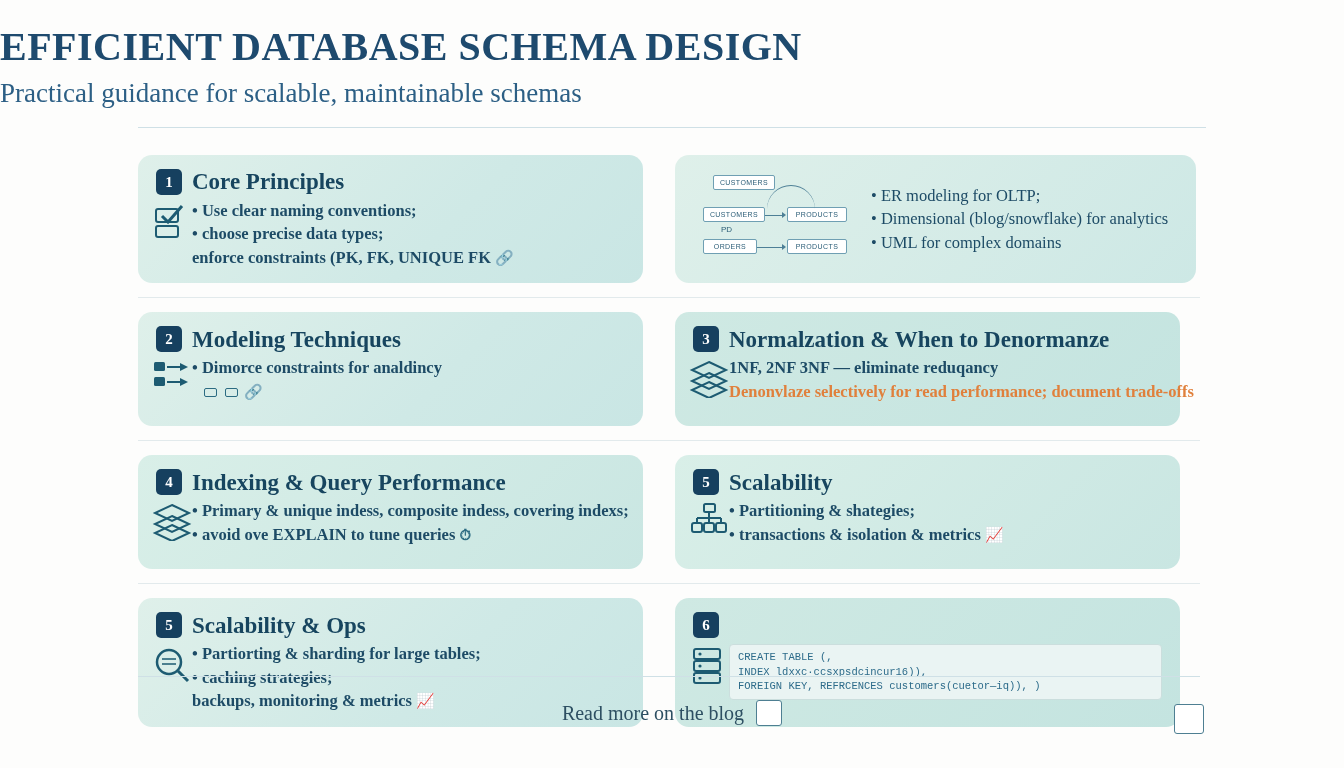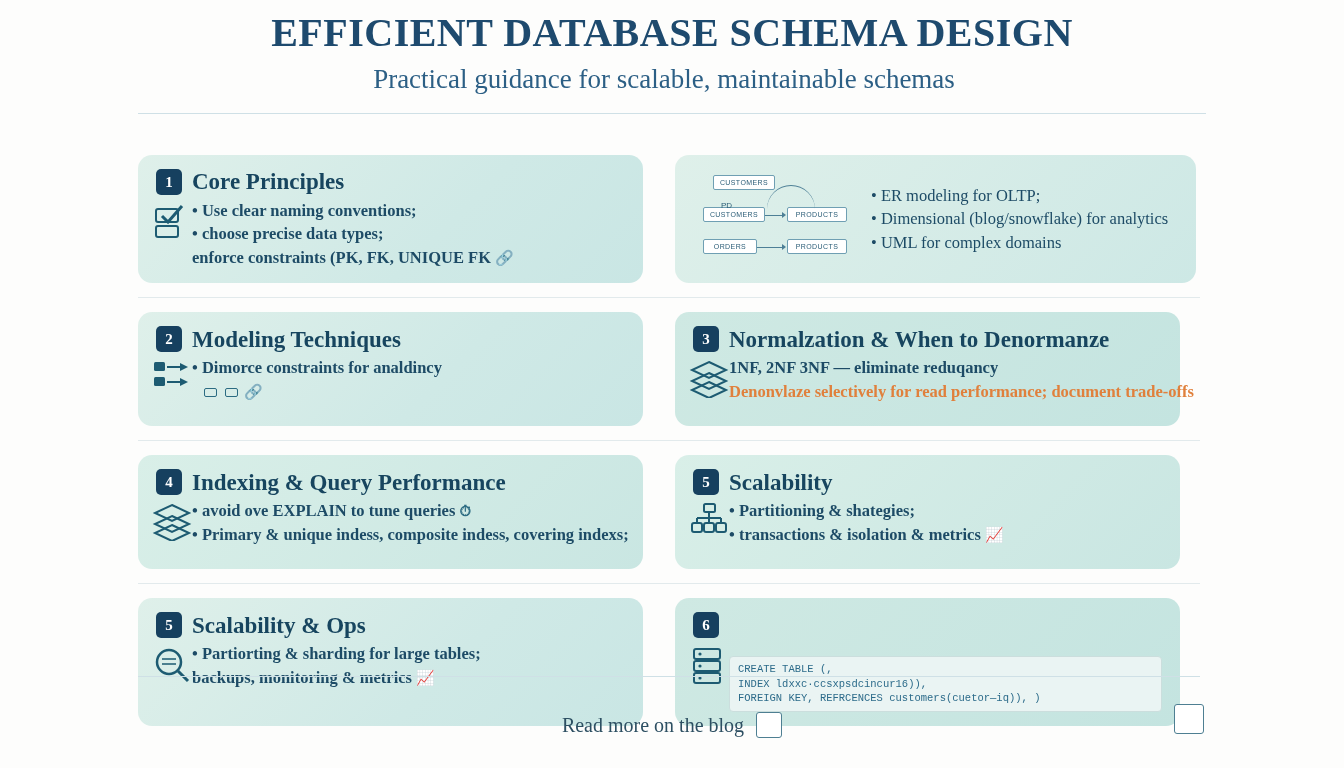--- a/index.html
+++ b/index.html
@@ -14,22 +14,21 @@
   }
   .page {
     position: absolute;
     left: 0; top: 0;
     width: 1344px; height: 768px;
     padding: 0;
   }
 
   
   .header {
-    text-align: center;
-    padding-top: 8px;
+    padding-top: 22px;
   }
   .title {
     font-family: "Liberation Serif", serif;
     font-size: 40px;
     font-weight: bold;
     letter-spacing: 0.5px;
     color: #1e4a6e;
     margin: 0;
     line-height: 1.25;
   }
@@ -185,21 +184,21 @@
     border-bottom: none;
     border-left: none;
     border-right: none;
     border-radius: 50% 50% 0 0 / 100% 100% 0 0;
   }
   .er-bullets { flex: 1 1 auto; }
   .er-bullets .bullet { font-size: 16.5px; }
 
   
   .code-block {
-    margin-top: 18px;
+    margin-top: 6px;
     margin-left: 36px;
     background: #eaf4f3;
     border: 1px solid #cbdedd;
     border-radius: 4px;
     padding: 5px 8px;
     font-family: "Liberation Mono", monospace;
     font-size: 10.5px;
     line-height: 1.38;
     color: #2c6b8a;
     white-space: nowrap;
@@ -221,21 +220,20 @@
     width: 1344px;
     text-align: center;
     font-family: "Liberation Serif", serif;
     font-size: 20px;
     color: #2d4f62;
   }
   .footer-row {
     display: inline-flex;
     align-items: center;
     gap: 12px;
-    margin-top: 12px;
   }
   .sq {
     width: 26px; height: 26px;
     border: 1.5px solid #4e7f92;
     border-radius: 3px;
     background: #ffffff;
     display: inline-block;
   }
   .sq-right {
     position: absolute;
@@ -295,21 +293,21 @@
         </div>
       </div>
 
       <div class="er-card">
         <div class="er-diagram">
           <div class="er-box" style="left:24px; top:2px; width:62px;">CUSTOMERS</div>
           <div class="er-box" style="left:14px; top:34px; width:62px;">CUSTOMERS</div>
           <div class="er-box" style="left:98px; top:34px; width:60px;">PRODUCTS</div>
           <div class="er-box" style="left:14px; top:66px; width:54px;">ORDERS</div>
           <div class="er-box" style="left:98px; top:66px; width:60px;">PRODUCTS</div>
-          <div class="er-label" style="left:0px; top:28px;padding-left:32px;">PD</div>
+          <div class="er-label" style="left:0px; top:52px;padding-left:32px;">PD</div>
           <div class="er-line" style="left:76px; top:42px; width:18px;"></div>
           <div class="er-arrow" style="left:93px; top:39px;"></div>
           <div class="er-line" style="left:68px; top:74px; width:26px;"></div>
           <div class="er-arrow" style="left:93px; top:71px;"></div>
           <div class="er-curve" style="left:78px; top:12px; width:48px; height:24px;"></div>
         </div>
         <div class="er-bullets">
           <div class="bullet">• ER modeling for OLTP;</div>
           <div class="bullet">• Dimensional (blog/snowflake) for analytics</div>
           <div class="bullet">• UML for complex domains</div>
@@ -374,25 +372,25 @@
           <div class="card-title">Indexing &amp; Query Performance</div>
         </div>
         <div class="card-icon">
           <svg width="40" height="38" viewBox="0 0 40 38">
             <polygon points="20,2 37,10 20,18 3,10" fill="none" stroke="#1d5b72" stroke-width="2"></polygon>
             <polygon points="20,13 37,21 20,29 3,21" fill="none" stroke="#1d5b72" stroke-width="2"></polygon>
             <polygon points="20,22 37,30 20,38 3,30" fill="none" stroke="#1d5b72" stroke-width="2"></polygon>
           </svg>
         </div>
         <div class="card-body">
+          <div class="bullet">• Primary &amp; unique indess, composite indess, covering indexs;</div>
           <div class="bullet">
             <span>• avoid ove EXPLAIN to tune queries</span>
             <span class="glyph">⏱</span>
           </div>
-          <div class="bullet">• Primary &amp; unique indess, composite indess, covering indexs;</div>
         </div>
       </div>
 
       <div class="card alt">
         <div class="card-head">
           <div class="badge">5</div>
           <div class="card-title">Scalability</div>
         </div>
         <div class="card-icon">
           <svg width="40" height="34" viewBox="0 0 40 34">
@@ -424,20 +422,21 @@
         </div>
         <div class="card-icon">
           <svg width="40" height="40" viewBox="0 0 40 40">
             <circle cx="17" cy="16" r="12" fill="none" stroke="#1d5b72" stroke-width="2.5"></circle>
             <path d="M26 25 L36 35" stroke="#1d5b72" stroke-width="3"></path>
             <path d="M10 13 H24 M10 18 H24" stroke="#1d5b72" stroke-width="1.5"></path>
           </svg>
         </div>
         <div class="card-body">
           <div class="bullet">• Partiorting &amp; sharding for large tables;</div>
+          <div class="bullet">• caching strategies;</div>
           <div class="bullet">
             <span>backups, monitoring &amp; metrics</span>
             <span class="glyph">📈</span>
           </div>
         </div>
       </div>
 
       <div class="card teal">
         <div class="card-head">
           <div class="badge">6</div>

